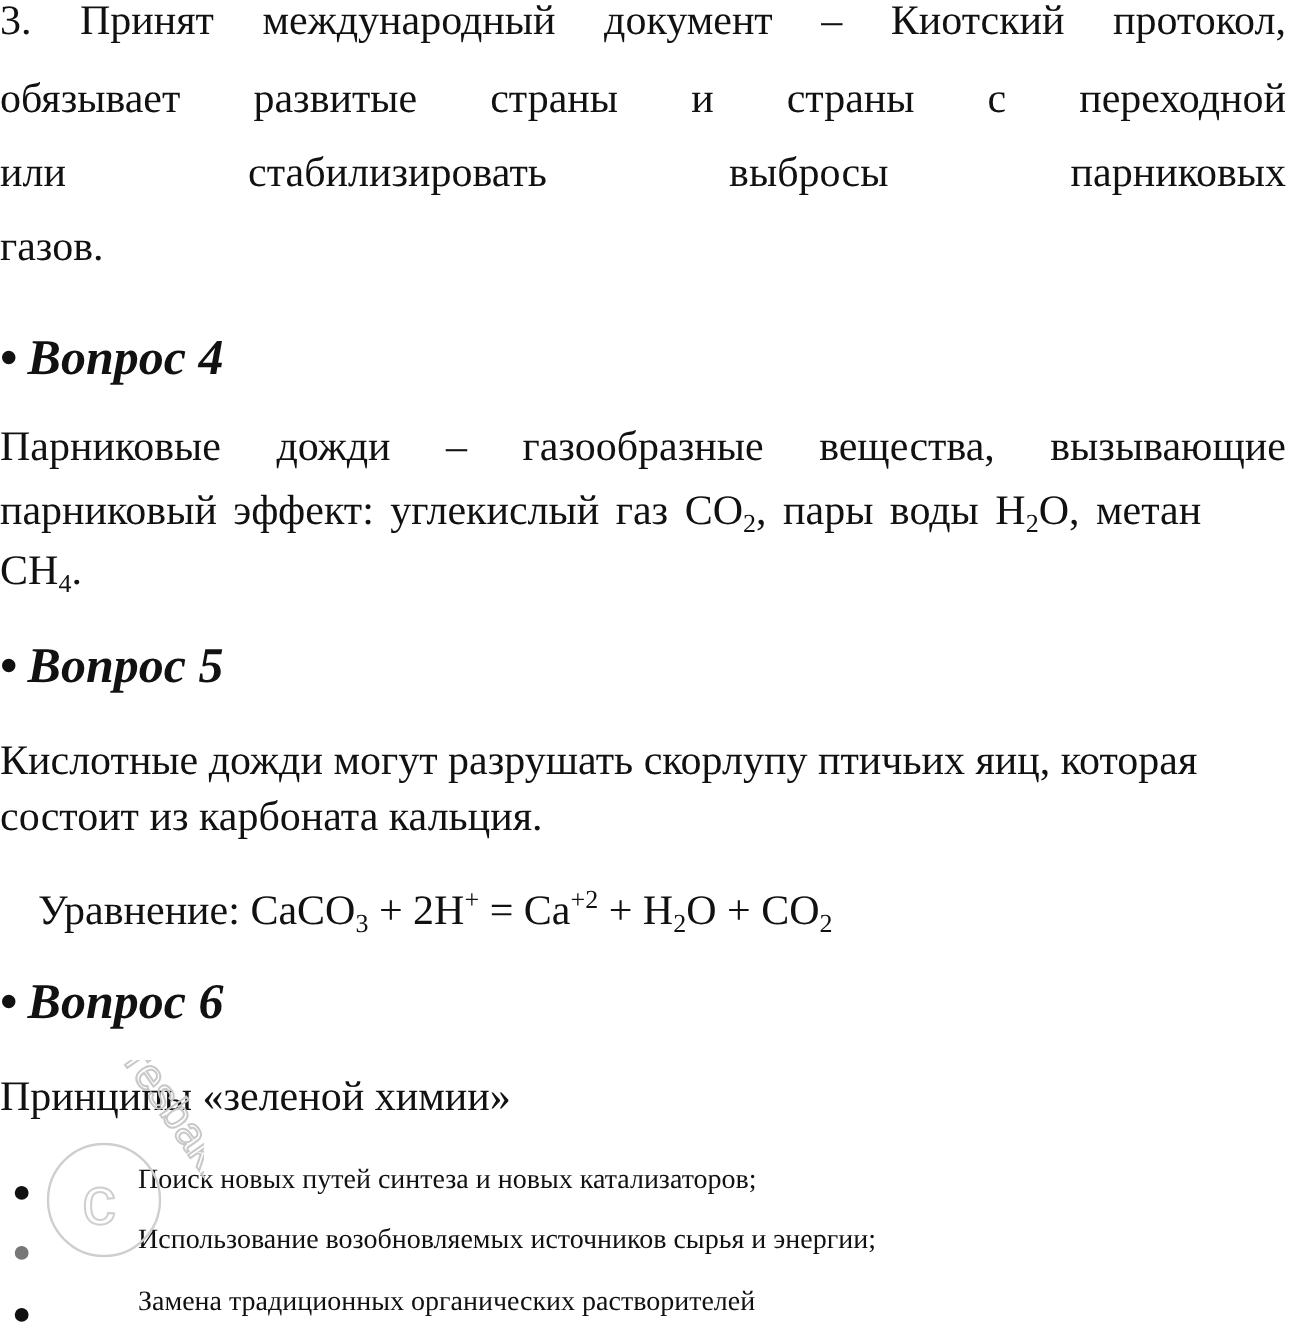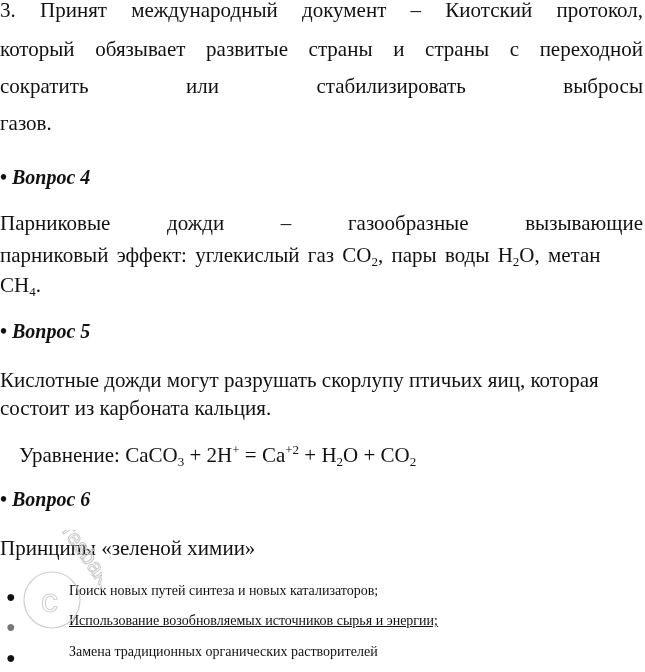--- a/index.html
+++ b/index.html
@@ -4,21 +4,21 @@
 <style>
   html, body { margin: 0; padding: 0; }
   body {
     width: 645px; height: 672px; overflow: hidden; background: #ffffff;
     font-family: "Liberation Serif", "DejaVu Serif", serif; color: #111;
     position: relative;
   }
   .page { position: absolute; left: 0; top: 0; width: 645px; }
   .line { position: absolute; left: 0; width: 643px; font-size: 21px; white-space: nowrap; }
   .jline { display: flex; justify-content: space-between; }
-  .heading { position: absolute; left: 0; font-size: 20px; font-weight: bold; font-style: italic; white-space: nowrap; }
+  .heading { position: absolute; left: 0; font-size: 25px; font-weight: bold; font-style: italic; white-space: nowrap; }
   .heading .dot { font-style: normal; font-weight: bold; margin-right: 5px; }
   sub, sup { font-size: 13px; line-height: 0; }
   sub { vertical-align: -4px; }
   sup { vertical-align: 8px; }
   .bullet { position: absolute; left: 6px; font-size: 16px; }
   .bullet-text { position: absolute; left: 37px; font-size: 14px; white-space: nowrap; margin-left: 32px; }
   .watermark {
     position: absolute; left: 22px; top: 530px; width: 80px; height: 100px;
     pointer-events: none;
   }
@@ -31,47 +31,47 @@
   <div class="line jline" style="top:-2px;">
     <span>3.</span>
     <span>Принят</span>
     <span>международный</span>
     <span>документ</span>
     <span>–</span>
     <span>Киотский</span>
     <span>протокол,</span>
   </div>
   <div class="line jline" style="top:37px;">
-    <span>который</span>
     <span>обязывает</span>
     <span>развитые</span>
     <span>страны</span>
     <span>и</span>
     <span>страны</span>
     <span>с</span>
     <span>переходной</span>
   </div>
   <div class="line jline" style="top:74px;">
-    <span>сократить</span>
     <span>или</span>
     <span>стабилизировать</span>
     <span>выбросы</span>
+    <span>парниковых</span>
   </div>
   <div class="line" style="top:111px;">
     <span>газов.</span>
   </div>
 
   <div class="heading" style="top:166px;">
     <span class="dot">•</span><span>Вопрос 4</span>
   </div>
   <div class="line jline" style="top:211px;">
     <span>Парниковые</span>
     <span>дожди</span>
     <span>–</span>
     <span>газообразные</span>
+    <span>вещества,</span>
     <span>вызывающие</span>
   </div>
   <div class="line" style="top:243px; word-spacing:3px;">
     <span>парниковый эффект: углекислый газ CO</span><sub>2</sub><span>, пары воды H</span><sub>2</sub><span>O, метан</span>
   </div>
   <div class="line" style="top:273px;">
     <span>CH</span><sub>4</sub><span>.</span>
   </div>
 
   <div class="heading" style="top:320px;">
@@ -94,21 +94,21 @@
     <span>Принципы «зеленой химии»</span>
   </div>
 
   <div>
     <div>
       <span class="bullet" style="top:588px;">●</span>
       <span class="bullet-text" style="top:583px;">Поиск новых путей синтеза и новых катализаторов;</span>
     </div>
     <div>
       <span class="bullet" style="top:618px; color:#777;">●</span>
-      <span class="bullet-text" style="top:613px;text-decoration:underline;">Использование возобновляемых источников сырья и энергии;</span>
+      <span class="bullet-text" style="top:613px;">Использование возобновляемых источников сырья и энергии;</span>
     </div>
     <div>
       <span class="bullet" style="top:649px;">●</span>
       <span class="bullet-text" style="top:644px;">Замена традиционных органических растворителей</span>
     </div>
   </div>
 
   <div class="watermark">
     <svg width="80" height="110" viewBox="0 0 80 110">
       <circle cx="30" cy="70" r="28" fill="none" stroke="#cfcfcf" stroke-width="1.2"></circle>

